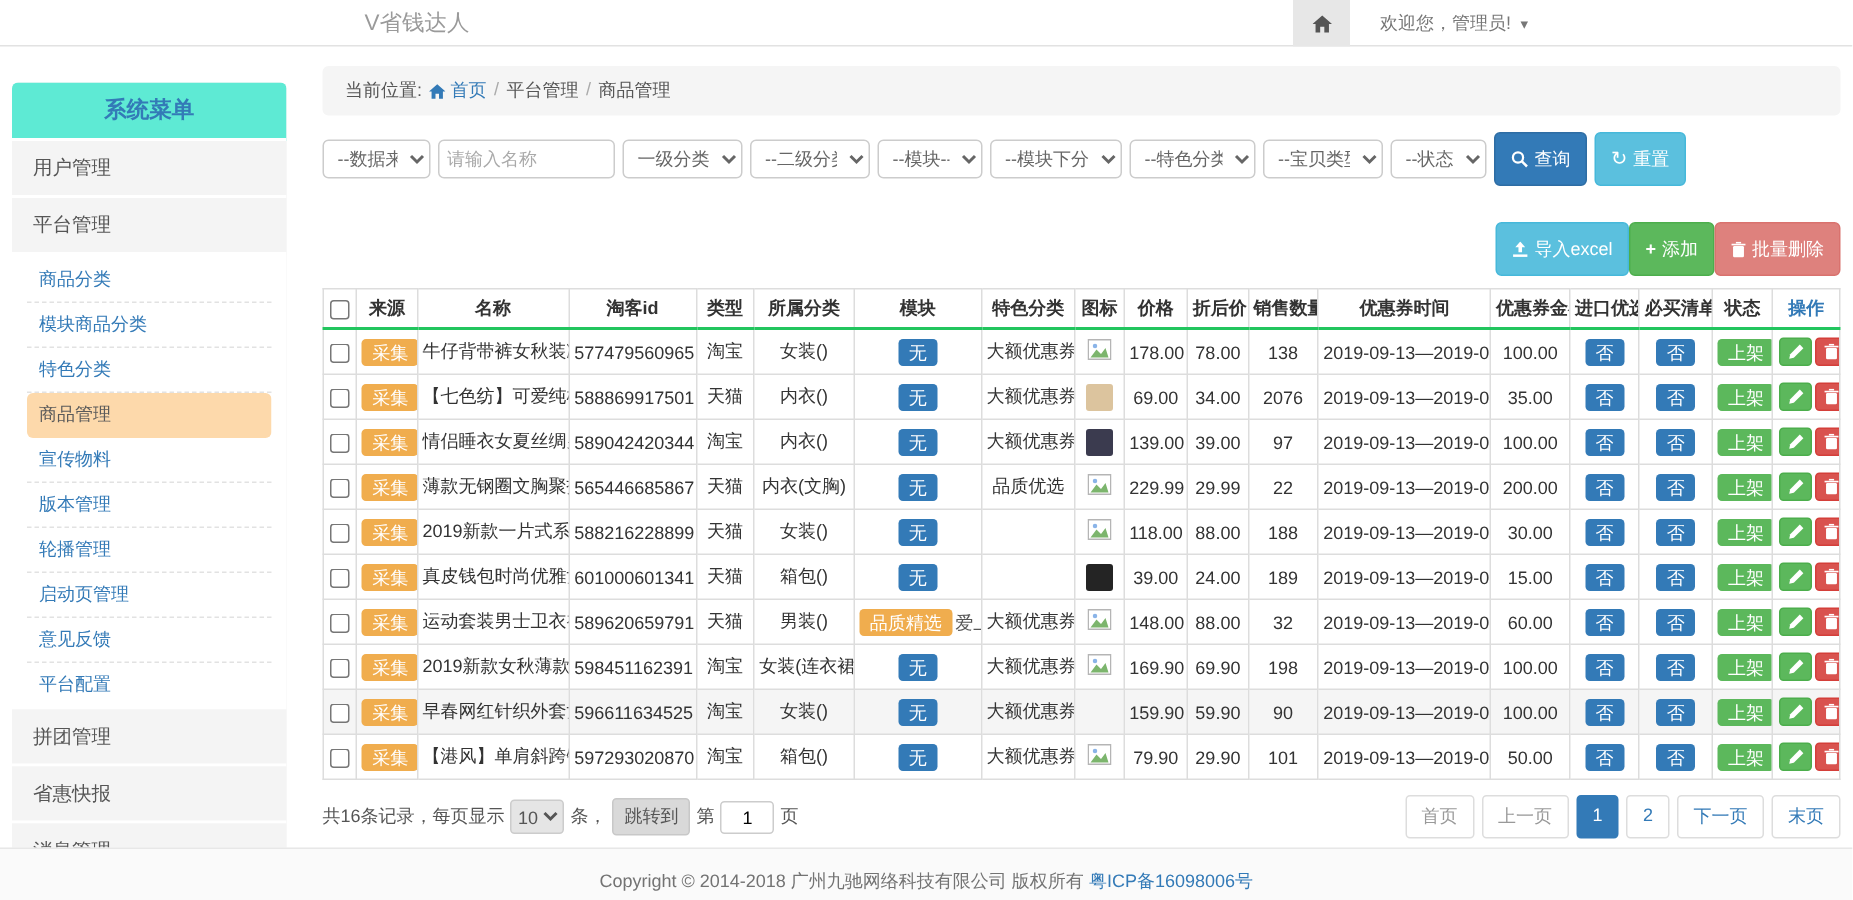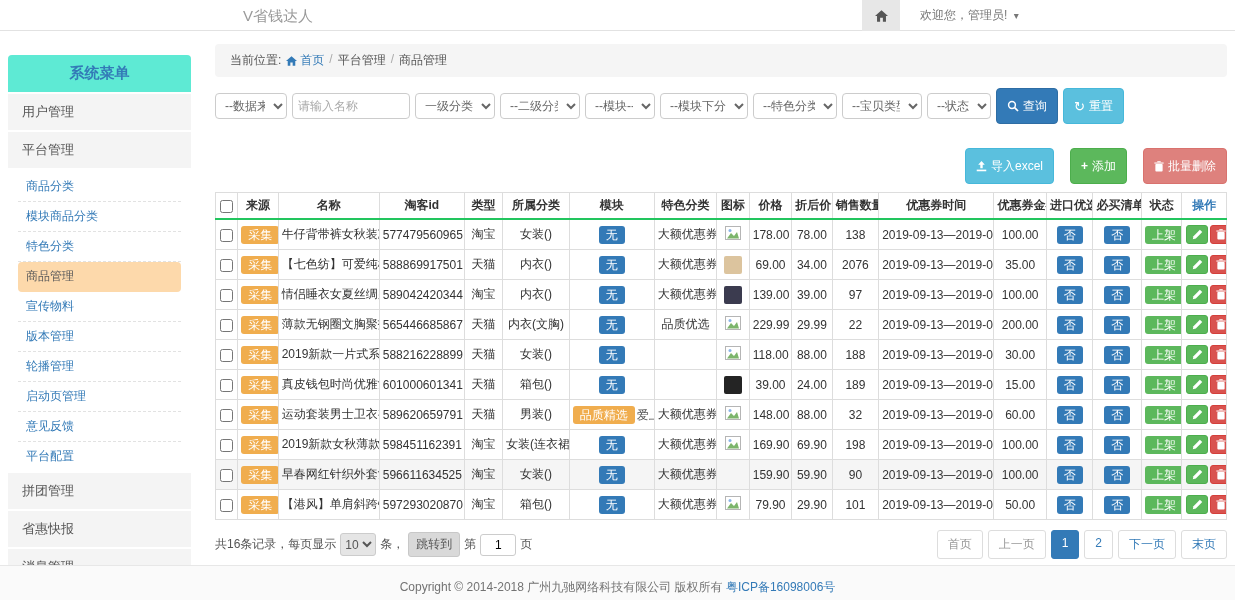--- a/index.html
+++ b/index.html
@@ -37,21 +37,21 @@
   .f-input { width:118px; }
   .f-input::placeholder { color:#aaa; }
   .btn { display:inline-flex; align-items:center; gap:4px; height:36px; padding:0 10px; border-radius:4px;
     color:#fff; font-size:12px; border:1px solid transparent; cursor:pointer; font-family:inherit; }
   .btn-primary { background:#337ab7; border-color:#2e6da4; }
   .btn-info { background:#5bc0de; border-color:#46b8da; }
   .btn-success { background:#5cb85c; border-color:#4cae4c; }
   .btn-danger-light { background:#de817d; border-color:#d9726e; }
   .ico { display:inline-flex; align-items:center; }
   
-  .toolbar { display:flex; justify-content:flex-end; gap:16px; margin-top:24px; margin-bottom:8px; }
+  .toolbar { display:flex; justify-content:flex-end; gap:0; margin-top:24px; margin-bottom:8px; }
   
   table.grid { width:100%; border-collapse:collapse; table-layout:fixed; background:#fff; }
   .grid th, .grid td { border:1px solid #ddd; padding:5px 3px; text-align:center; white-space:nowrap; overflow:hidden; }
   .grid th { font-weight:bold; color:#333; padding:4px 3px; border-bottom:2px solid #22c55e; }
   .grid th.op-col { color:#337ab7; }
   .grid tr.hovered { background:#f5f5f5; }
   .badge { display:inline-block; padding:2px 7px; border-radius:3px; color:#fff; font-size:12px; line-height:14px; }
   .b-orange { background:#f0ad4e; }
   .b-blue { background:#337ab7; }
   .b-green { background:#5cb85c; }

